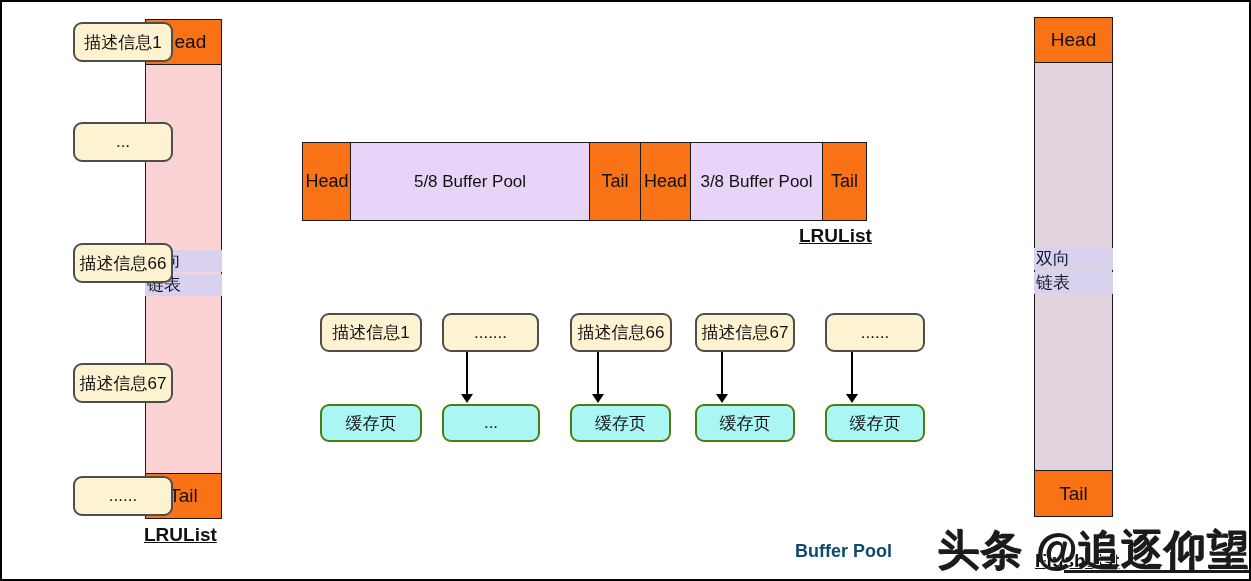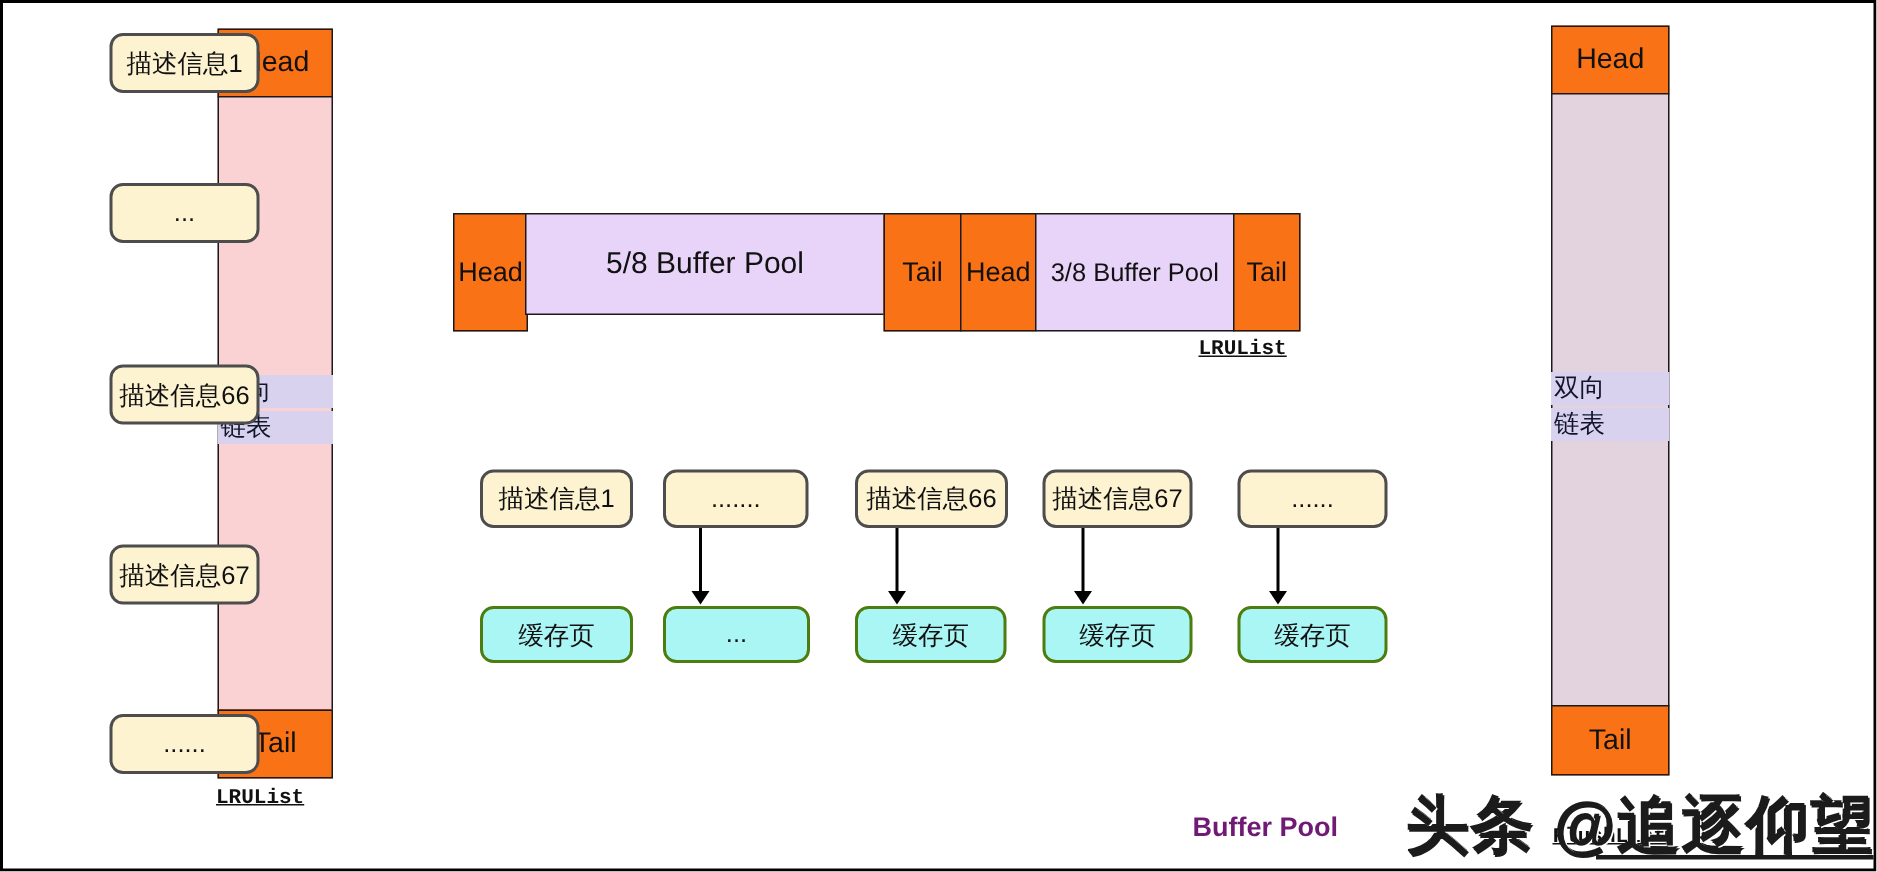--- a/index.html
+++ b/index.html
@@ -48,27 +48,26 @@
     color: #111111;
     border: 1.5px solid #1a1a1a;
   }
   .blue   { background: #f97316; }
   .pinkbody  { background: #fad2d3; }
   .mauvebody { background: #e3d3df; }
   .purple { background: #e9d4f9; }
 
   .listlabel {
     position: absolute;
-    font-size: 14px;
+    font-size: 19px;
     font-weight: bold;
     color: #111111;
     text-decoration: underline;
     white-space: nowrap;
     z-index: 2;
-    font-family: Liberation Mono, monospace;
   }
 
   .dlink {
     position: absolute;
     display: flex;
     flex-direction: column;
     gap: 2px;
     z-index: 2;
     font-size: 17px;
     color: #10152b;
@@ -95,21 +94,21 @@
     border-left: 6px solid transparent;
     border-right: 6px solid transparent;
     border-top: 9px solid #000000;
   }
 
   .bufferpool-label {
     position: absolute;
     left: 793px; top: 539px;
     font-size: 18px;
     font-weight: bold;
-    color: #701a75;
+    color: #0c4a6e;
   }
 
   .watermark {
     position: absolute;
     left: 936px; top: 521px;
     font-size: 42px;
     font-weight: bold;
     color: #1b1b1b;
     letter-spacing: 1px;
     white-space: nowrap;
@@ -142,21 +141,21 @@
   </div>
   <div class="listlabel" style="left:142px; top:522px;">LRUList</div>
 
   <div class="node yellow" style="left:48px; top:20px; width:100px; height:40px;">描述信息1</div>
   <div class="node yellow" style="left:48px; top:120px; width:100px; height:40px;">...</div>
   <div class="node yellow" style="left:48px; top:241px; width:100px; height:40px;">描述信息66</div>
   <div class="node yellow" style="left:48px; top:361px; width:100px; height:40px;">描述信息67</div>
   <div class="node yellow" style="left:48px; top:474px; width:100px; height:40px;">......</div>
 
   <div class="cell blue" style="left:300px; top:140px; width:50px; height:79px; font-size:18px;">Head</div>
-  <div class="cell purple" style="left:348px; top:140px; width:240px; height:68px; font-size:20px;">5/8 Buffer Pool</div>
+  <div class="cell purple" style="left:348px; top:140px; width:240px; height:79px; font-size:17px;">5/8 Buffer Pool</div>
   <div class="cell blue" style="left:587px; top:140px; width:52px; height:79px; font-size:18px;">Tail</div>
   <div class="cell blue" style="left:638px; top:140px; width:51px; height:79px; font-size:18px;">Head</div>
   <div class="cell purple" style="left:688px; top:140px; width:133px; height:79px; font-size:17px;">3/8 Buffer Pool</div>
   <div class="cell blue" style="left:820px; top:140px; width:45px; height:79px; font-size:18px;">Tail</div>
   <div class="listlabel" style="left:797px; top:223px;">LRUList</div>
 
   <div class="node yellow" style="left:295px; top:311px; width:102px; height:39px;">描述信息1</div>
   <div class="node cyan" style="left:295px; top:402px; width:102px; height:38px;">缓存页</div>
 
   <div class="node yellow" style="left:417px; top:311px; width:97px; height:39px;">.......</div>

